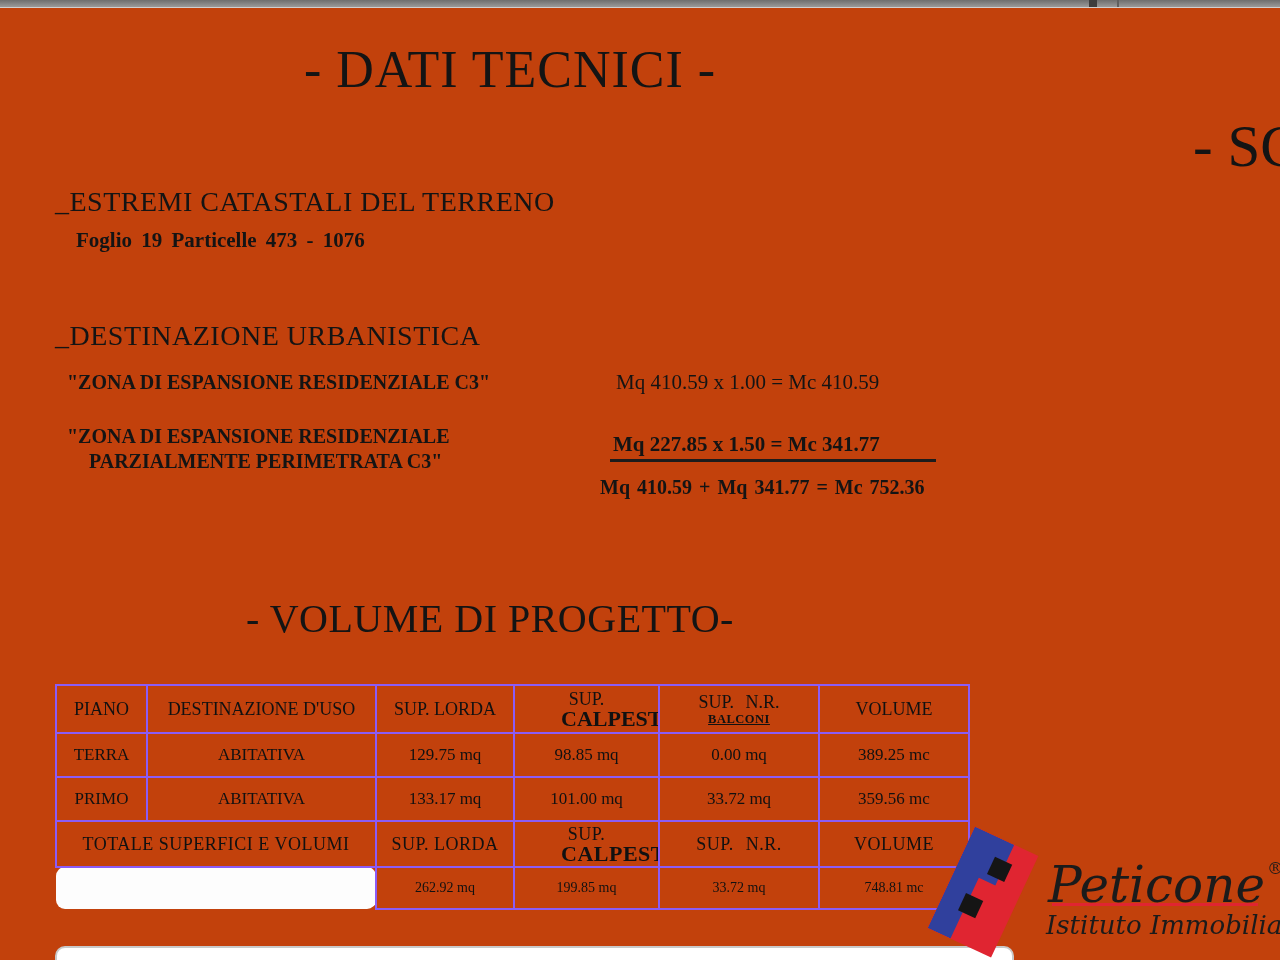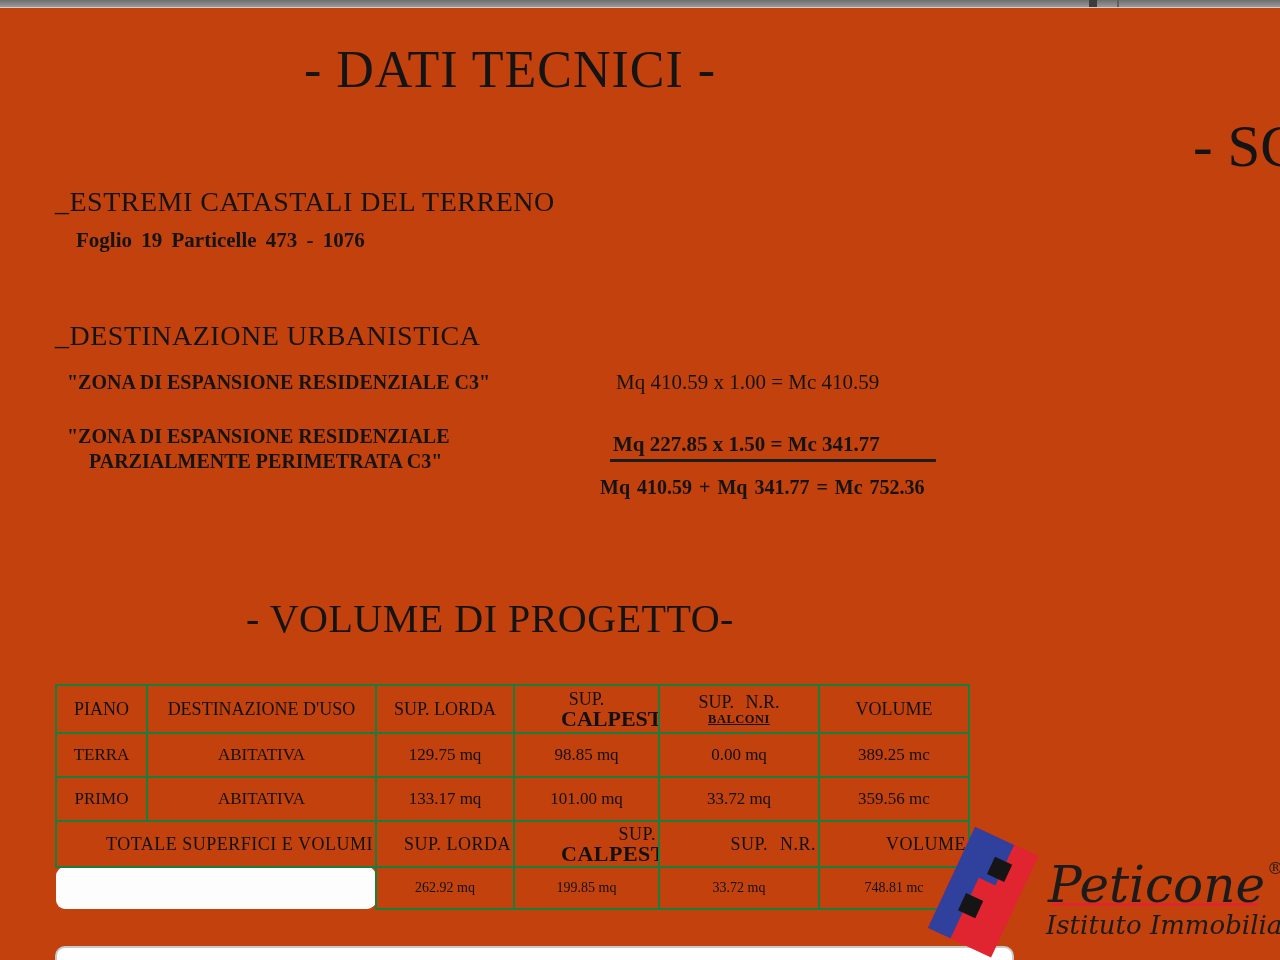--- a/index.html
+++ b/index.html
@@ -29,25 +29,25 @@
   .calc1 { position:absolute; top:370px; left:616px; font-size:21px; font-weight:normal; white-space:nowrap; }
   .calc2 { position:absolute; top:423px; left:613px; font-size:21px; font-weight:bold; white-space:nowrap;margin-top:9px; }
   .calc-divider { position:absolute; top:459px; left:610px; width:326px; height:3px; background:#1c1c1c; }
   .calc-total { position:absolute; top:476px; left:600px; font-size:20px; font-weight:bold; word-spacing:2px; white-space:nowrap; }
   .proj-title { position:absolute; top:595px; left:0; width:980px; text-align:center;
     font-size:40px; letter-spacing:0.5px; white-space:nowrap; }
 
   
   .vol-table { position:absolute; top:684px; left:55px; border-collapse:collapse;
     table-layout:fixed; width:913px; font-family:"Liberation Serif","DejaVu Serif",serif; color:#111; }
-  .vol-table td { border:2px solid #15803d; text-align:center; vertical-align:middle;
+  .vol-table td { border:2px solid #8b5cf6; text-align:center; vertical-align:middle;
     padding:0 2px; font-size:18px; overflow:hidden; }
   .r-head td { height:46px; }
   .r-data td { height:42px; font-size:17px; }
-  .r-thead2 td { height:44px; letter-spacing:0.5px;text-align:right; }
+  .r-thead2 td { height:44px; letter-spacing:0.5px; }
   .r-totals td { height:40px; font-size:14px;border-radius:9px; }
   .h-sub-big { font-size:22px; font-weight:bold; line-height:20px;margin-left:44px; }
   .h-top { line-height:20px; }
   .h-sub-small { font-size:12.5px; font-weight:bold; line-height:14px; letter-spacing:0.5px;text-decoration:underline; }
   .nr-head { word-spacing:7px; }
   .open-cell { border:none !important; background:#fdfdfd; }
 
   
   .bottom-box { position:absolute; top:946px; left:55px; width:955px; height:40px;
     border:2px solid #c9c9c9; border-radius:10px; background:#ffffff; }

